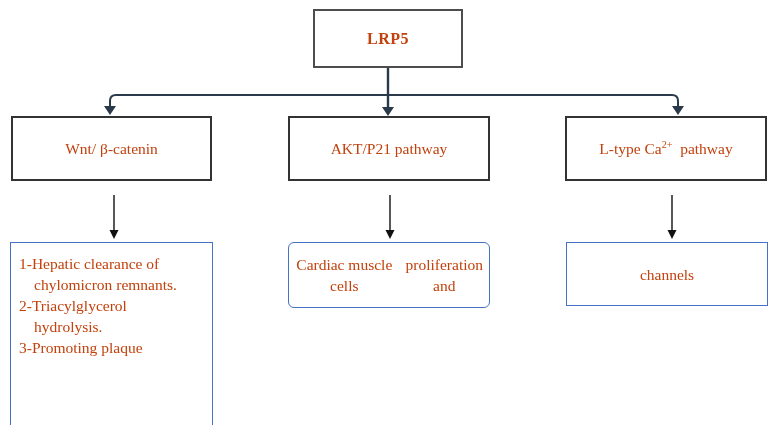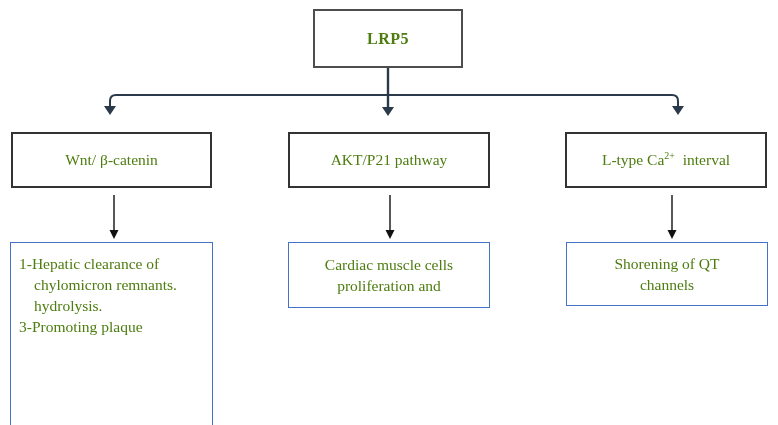--- a/index.html
+++ b/index.html
@@ -6,21 +6,21 @@
     margin: 0;
     padding: 0;
     background: #ffffff;
   }
   .canvas {
     position: relative;
     width: 778px;
     height: 425px;
     background: #ffffff;
     font-family: "Liberation Serif", "DejaVu Serif", serif;
-    color: #4d7c0f;
+    color: #c2410c;
     overflow: hidden;
   }
   .connectors {
     position: absolute;
     top: 0;
     left: 0;
     pointer-events: none;
   }
   .box {
     position: absolute;
@@ -33,21 +33,21 @@
     display: flex; align-items: center; justify-content: center;
     font-weight: bold;
     font-size: 16px;
     letter-spacing: 0.5px;
   }
   .box-pathway {
     border: 2px solid #333333;
     display: flex; align-items: center; justify-content: center;
     font-size: 15.5px;
     white-space: pre;
-    top: 132px; height: 56px;
+    top: 116px; height: 65px;
   }
   .box-pathway sup {
     font-size: 10px;
     line-height: 0;
     vertical-align: super;
   }
   .box-wnt { left: 11px;  width: 201px; }
   .box-akt { left: 288px; width: 202px; }
   .box-ca  { left: 565px; width: 202px; }
   .box-outcome {
@@ -55,22 +55,23 @@
     font-size: 15.5px;
     line-height: 21px;
   }
   .box-outcome-left {
     left: 10px; top: 242px; width: 203px; height: 202px;
     padding: 10px 4px 0 8px;
     text-align: left;
   }
   .box-outcome-mid {
     left: 288px; top: 242px; width: 202px; height: 66px;
-    display: flex; flex-direction: column; align-items: center; justify-content: center;
+    display: flex; flex-direction: row; align-items: center; justify-content: center;
     text-align: center;
+    border-radius: 6px;
   }
   .box-outcome-right {
     left: 566px; top: 242px; width: 202px; height: 64px;
     display: flex; flex-direction: column; align-items: center; justify-content: center;
     text-align: center;
   }
   .line { display: block; }
   .indent-lg { padding-left: 15px; }
   .indent-sm { padding-left: 10px; }
 </style>
@@ -103,33 +104,33 @@
 
   <div class="box box-pathway box-wnt">
     <span>Wnt/ β-catenin</span>
   </div>
 
   <div class="box box-pathway box-akt">
     <span>AKT/P21 pathway</span>
   </div>
 
   <div class="box box-pathway box-ca">
-    <span><span>L-type Ca</span><sup>2+</sup><span>  interval</span></span>
+    <span><span>L-type Ca</span><sup>2+</sup><span>  pathway</span></span>
   </div>
 
   <div class="box box-outcome box-outcome-left">
     <span class="line">1-Hepatic clearance of</span>
     <span class="line indent-lg">chylomicron remnants.</span>
+    <span class="line">2-Triacylglycerol</span>
     <span class="line indent-lg">hydrolysis.</span>
     <span class="line">3-Promoting plaque</span>
   </div>
 
   <div class="box box-outcome box-outcome-mid">
     <span class="line">Cardiac muscle cells</span>
     <span class="line">proliferation and</span>
   </div>
 
   <div class="box box-outcome box-outcome-right">
-    <span class="line">Shorening of QT</span>
     <span class="line">channels</span>
   </div>
 
 </div>
 
 </body></html>

